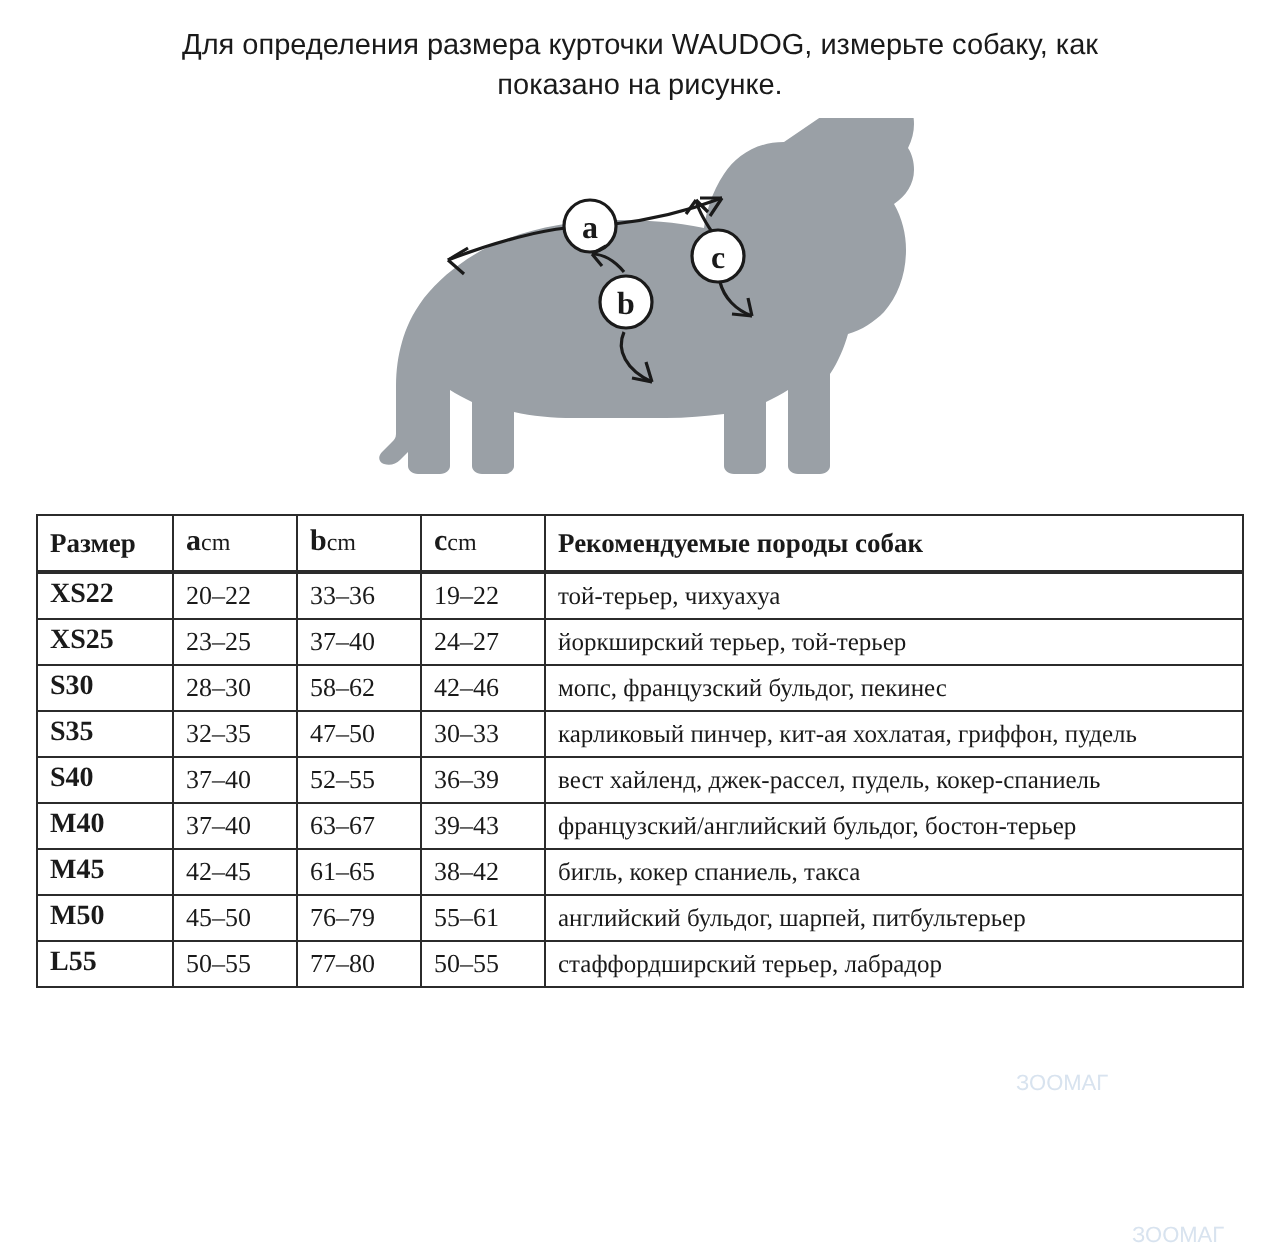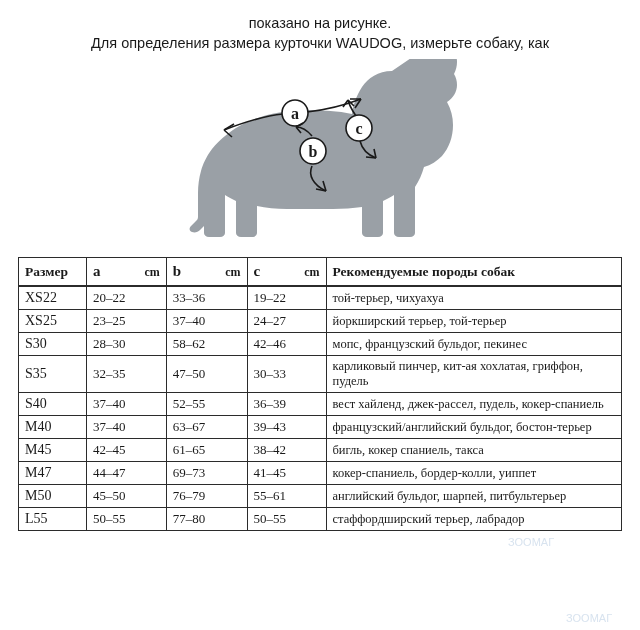--- a/index.html
+++ b/index.html
@@ -61,56 +61,55 @@
     border-bottom: 2px solid #2b2b2b;
     padding-top: 5px;
     padding-bottom: 5px;
   }
   .col-size { width: 68px; }
   .col-a { width: 62px; }
   .col-b { width: 62px; }
   .col-c { width: 62px; }
   .col-breeds { width: auto; }
   td.size-cell {
-    font-weight: normal;
+    font-weight: bold;
     font-size: 14px;
   }
   td.num-cell {
     font-size: 13px;
   }
   td.breed-cell {
     font-size: 12.5px;
   }
   .hdr-letter {
     font-weight: bold;
     font-size: 15px;
   }
   .hdr-unit {
-    font-weight: bold;
+    font-weight: normal;
     font-size: 12px;
-    margin-left: 44px;
   }
   .wm {
     position: absolute;
     color: #d8e3ef;
     font-size: 11px;
     font-family: "Liberation Sans", sans-serif;
     pointer-events: none;
   }
   .wm1 { left: 508px; top: 536px; }
   .wm2 { left: 566px; top: 612px; }
 </style>
 </head>
 <body>
 
 <div class="page">
 
   <div class="intro">
+    <div>Для определения размера курточки WAUDOG, измерьте собаку, как</div>
     <div>показано на рисунке.</div>
-    <div>Для определения размера курточки WAUDOG, измерьте собаку, как</div>
   </div>
 
   <div class="figure">
     <svg width="640" height="178" viewBox="0 0 640 178" xmlns="http://www.w3.org/2000/svg">
       <g>
         <path fill="#9aa0a6" d="M392 12
           c -14 0 -24 7 -30 16
           c -6 9 -9 19 -10 27
           c -14 -3 -29 -4 -44 -4
           c -24 0 -46 5 -63 13
@@ -249,27 +248,20 @@
             <td class="breed-cell">французский/английский бульдог, бостон-терьер</td>
           </tr>
           <tr>
             <td class="size-cell">M45</td>
             <td class="num-cell">42–45</td>
             <td class="num-cell">61–65</td>
             <td class="num-cell">38–42</td>
             <td class="breed-cell">бигль, кокер спаниель, такса</td>
           </tr>
           <tr>
-            <td class="size-cell">M47</td>
-            <td class="num-cell">44–47</td>
-            <td class="num-cell">69–73</td>
-            <td class="num-cell">41–45</td>
-            <td class="breed-cell">кокер-спаниель, бордер-колли, уиппет</td>
-          </tr>
-          <tr>
             <td class="size-cell">M50</td>
             <td class="num-cell">45–50</td>
             <td class="num-cell">76–79</td>
             <td class="num-cell">55–61</td>
             <td class="breed-cell">английский бульдог, шарпей, питбультерьер</td>
           </tr>
           <tr>
             <td class="size-cell">L55</td>
             <td class="num-cell">50–55</td>
             <td class="num-cell">77–80</td>

